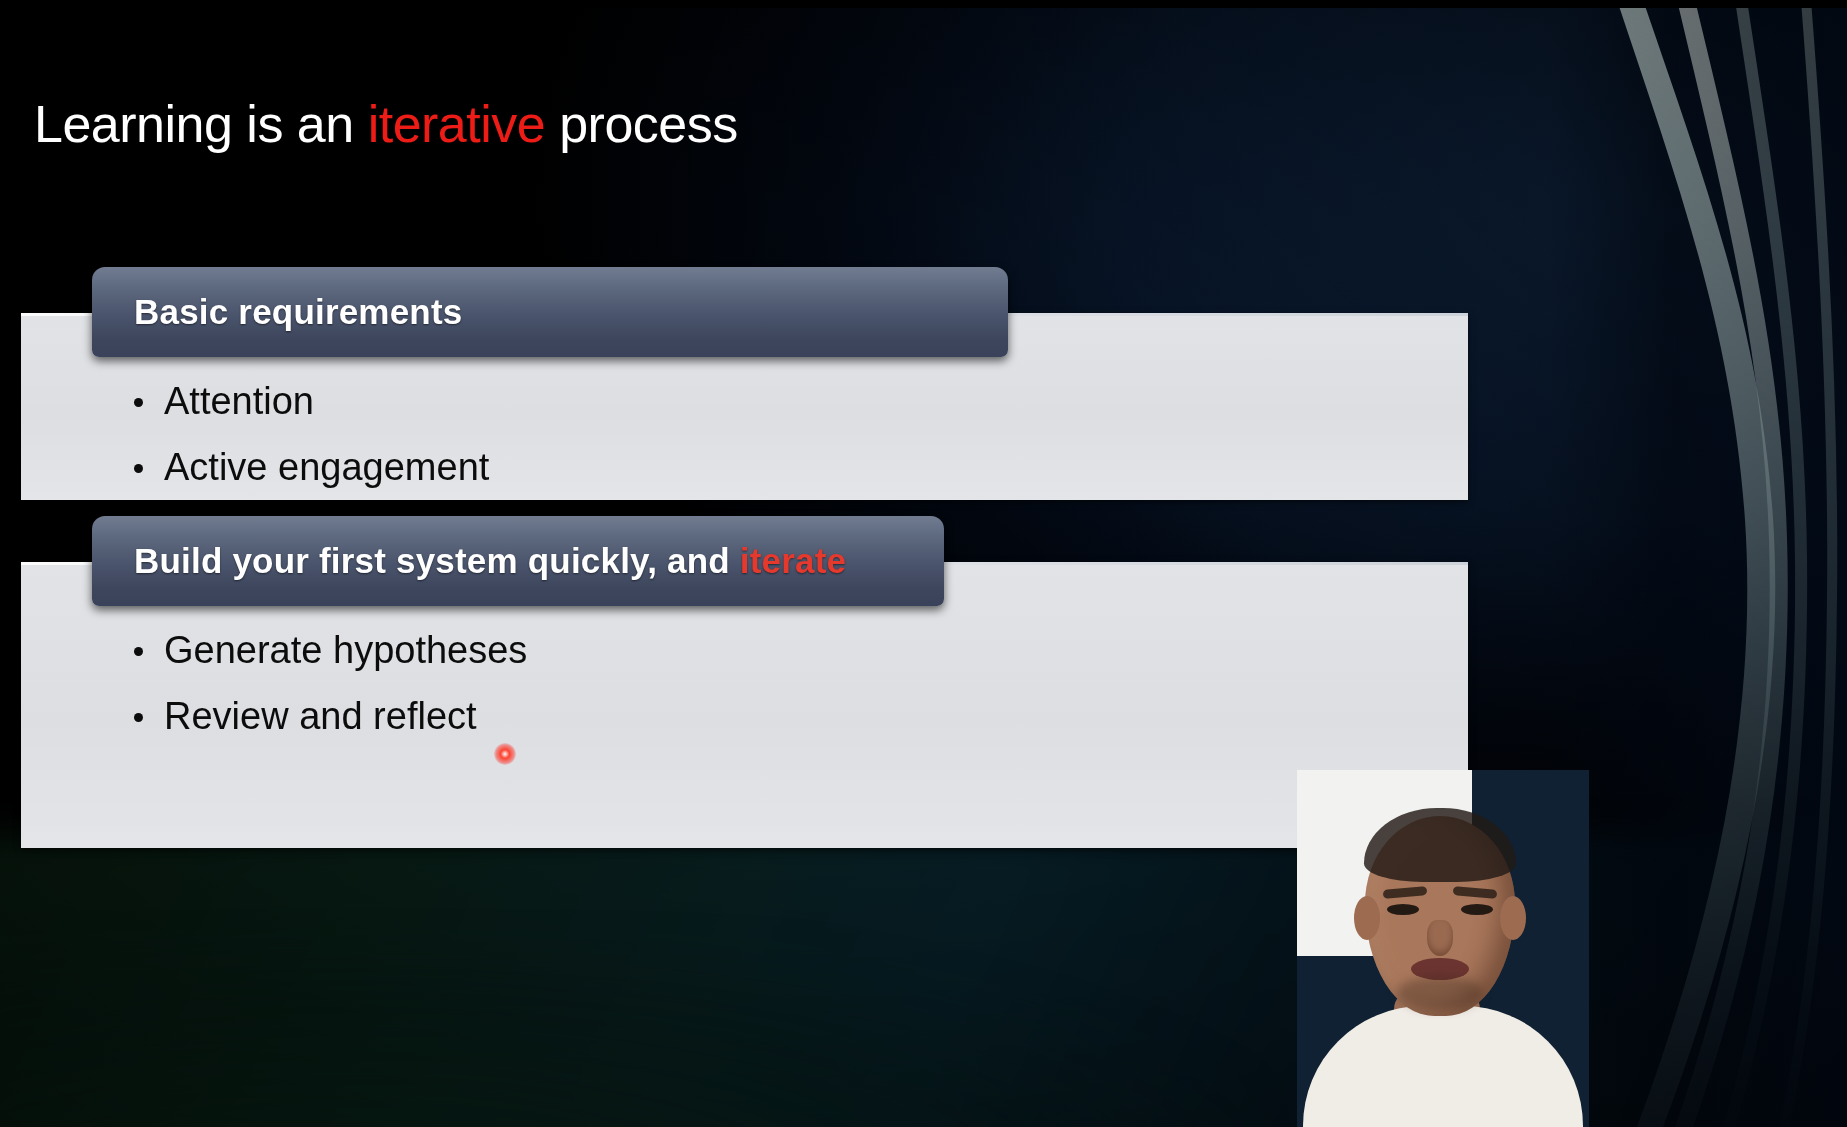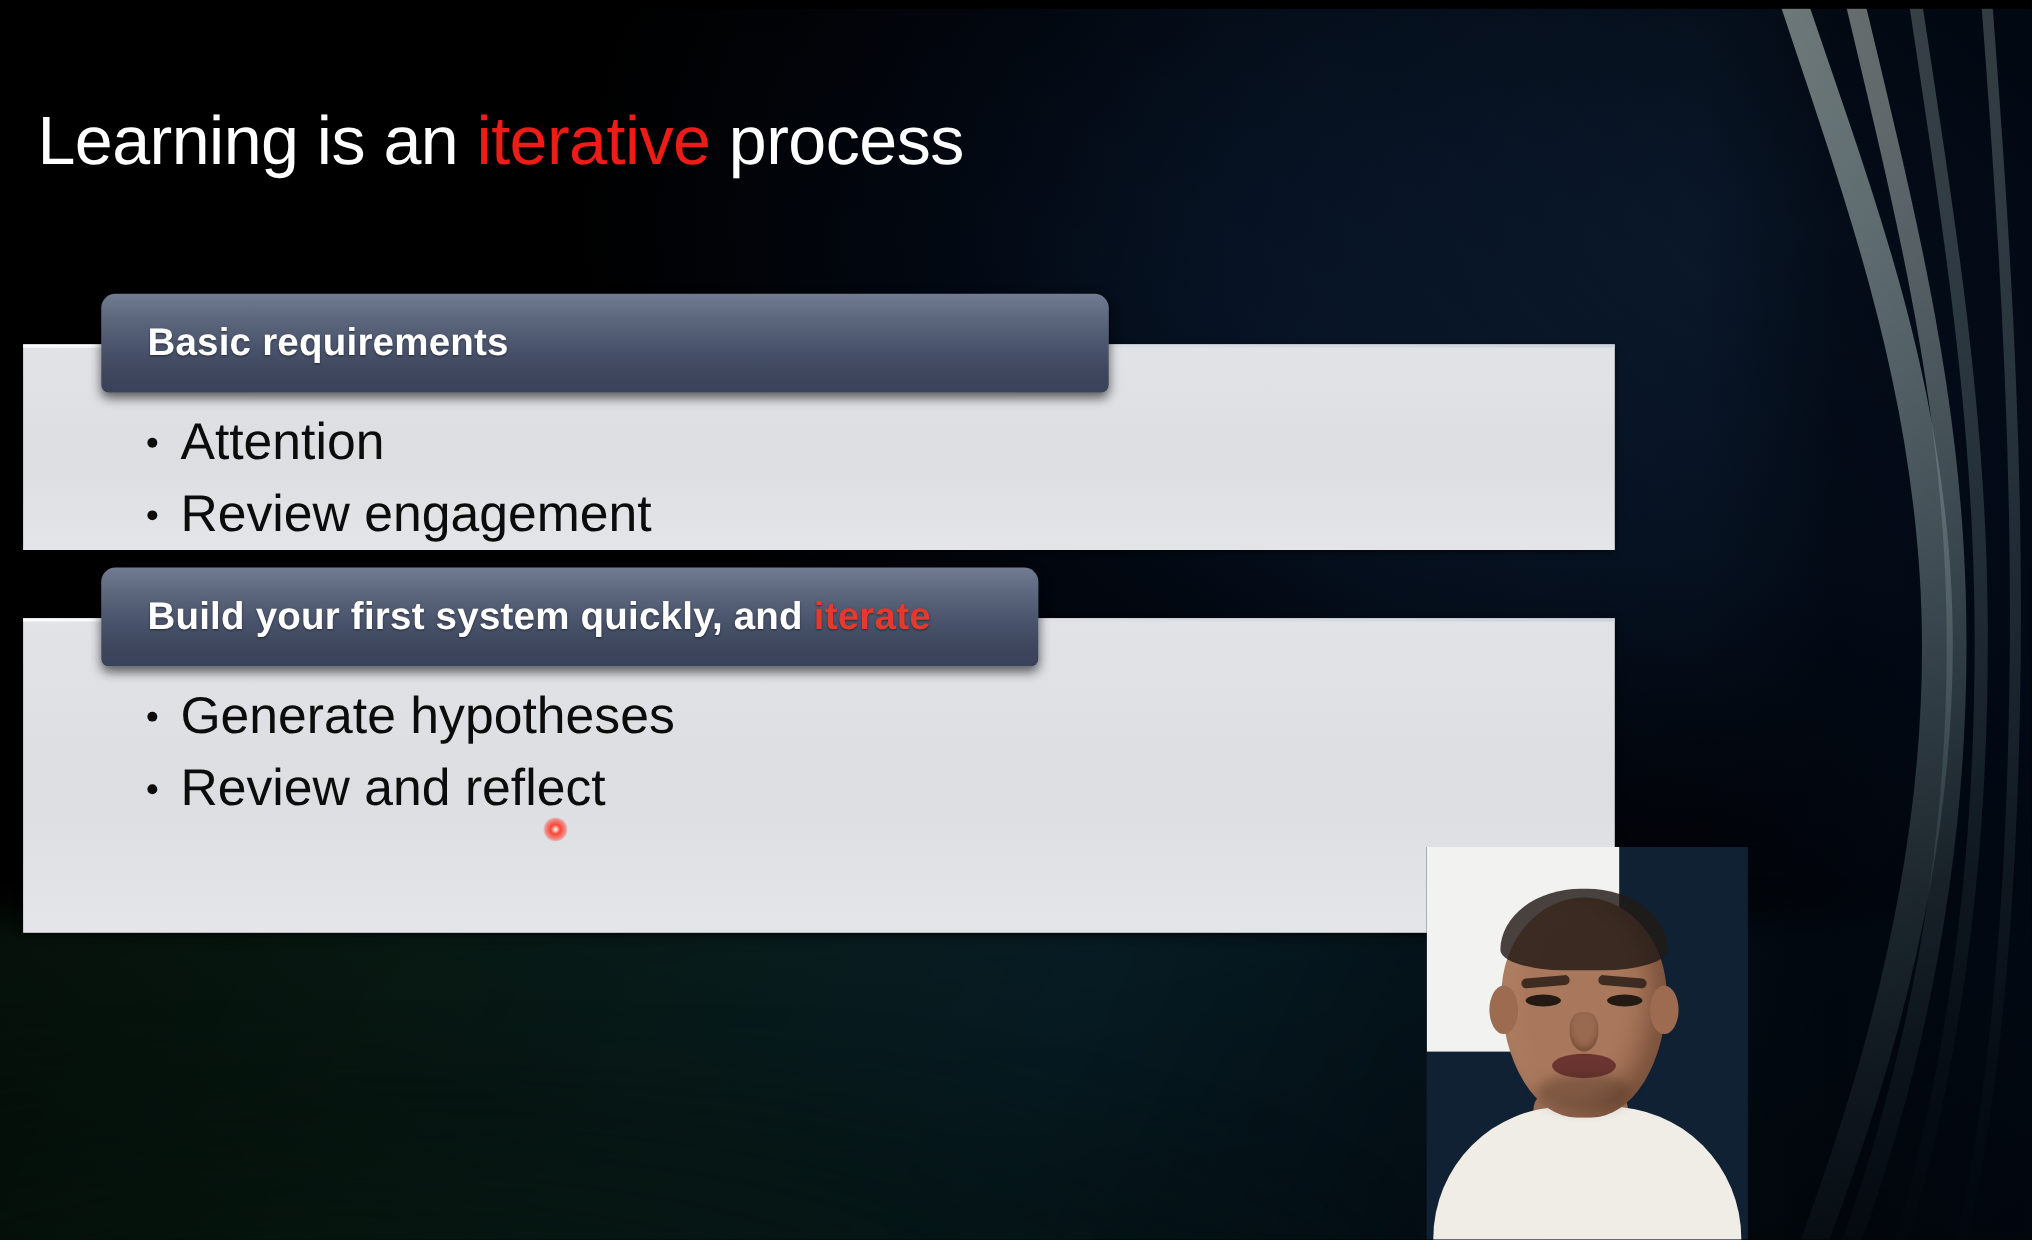--- a/index.html
+++ b/index.html
@@ -79,21 +79,21 @@
     position: absolute;
     inset: 0;
     background: radial-gradient(ellipse 1400px 900px at 45% 45%, rgba(0,0,0,0) 30%, rgba(0,0,0,0.55) 100%);
   }
 
   
   .title {
     position: absolute;
     left: 34px;
     top: 98px;
-    font-size: 62px;
+    font-size: 52px;
     line-height: 1.0;
     color: #ffffff;
     font-weight: 400;
     letter-spacing: -0.5px;
     white-space: nowrap;
   }
   .title .accent { color: #ee1c16; }
 
   
   .panel {
@@ -138,21 +138,21 @@
   
   .bullets {
     position: absolute;
     list-style: none;
     margin: 0;
     padding: 0;
   }
   .bullets li {
     position: relative;
     color: #0c0c0c;
-    font-size: 47px;
+    font-size: 38px;
     line-height: 52px;
     padding-left: 34px;
     white-space: nowrap;
   }
   .bullets li::before {
     content: "";
     position: absolute;
     left: 4px;
     top: 23px;
     width: 9px;
@@ -307,21 +307,21 @@
   </div>
 
   <div class="hdrbar" id="hdr1">
     <div class="hdr-text">
       <span>Basic requirements</span><span class="accent"></span><span></span>
     </div>
   </div>
 
   <ul class="bullets" id="bullets1">
     <li>Attention</li>
-    <li>Review engagement</li>
+    <li>Active engagement</li>
   </ul>
 
   <div class="panel" id="panel2">
     <div class="panel-top-edge"></div>
   </div>
 
   <div class="hdrbar" id="hdr2">
     <div class="hdr-text">
       <span>Build your first system quickly, and </span><span class="accent">iterate</span><span></span>
     </div>

